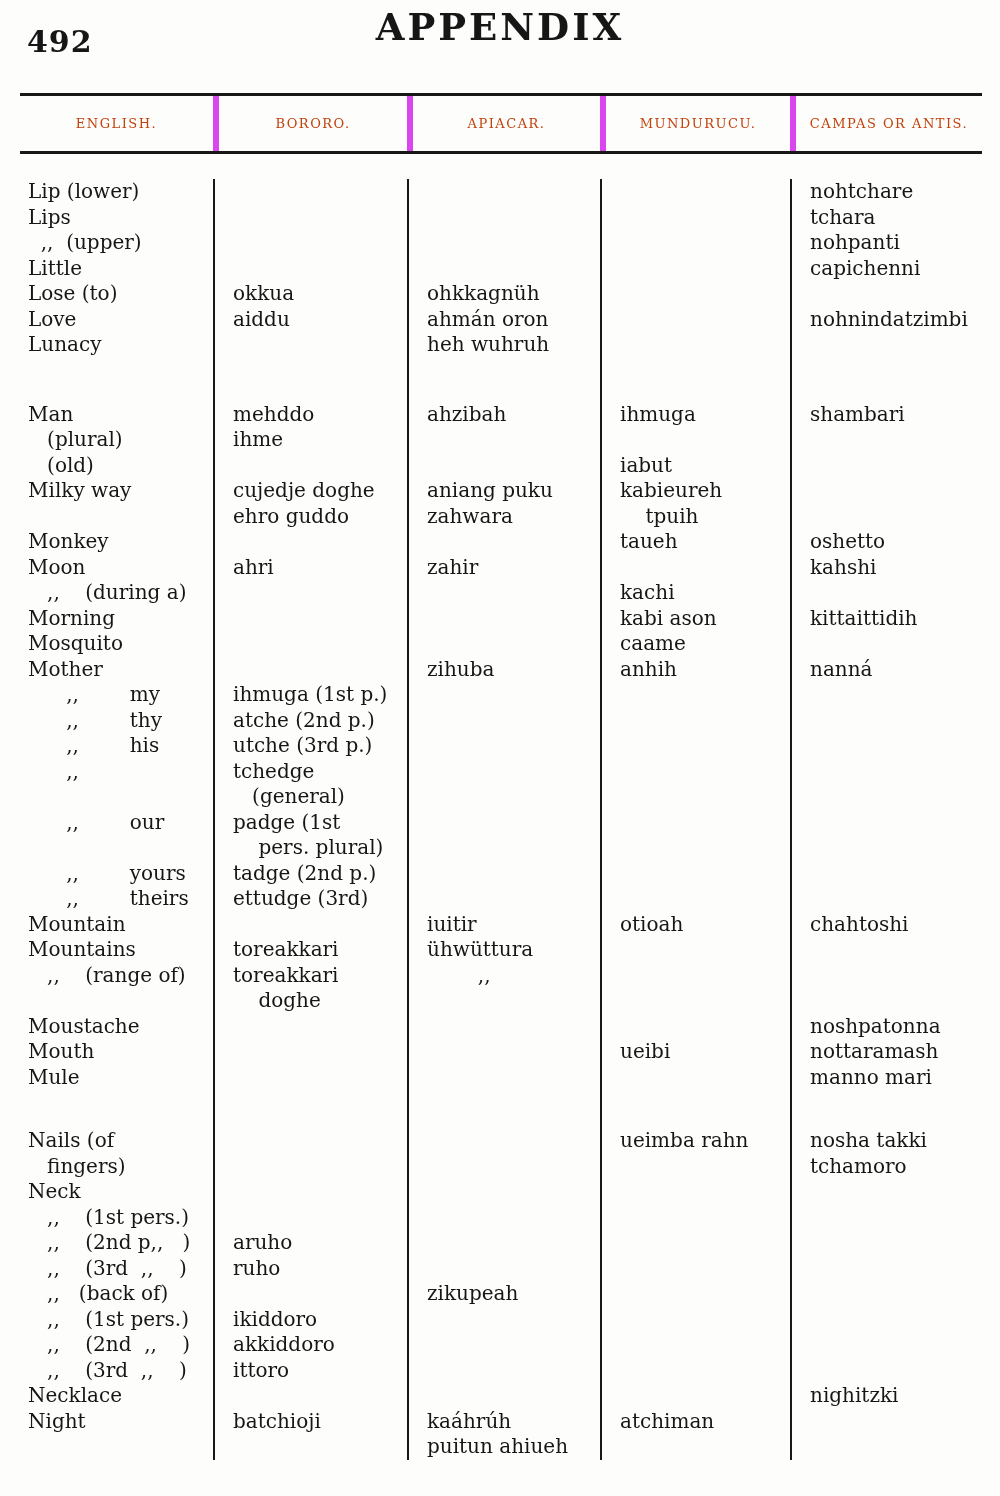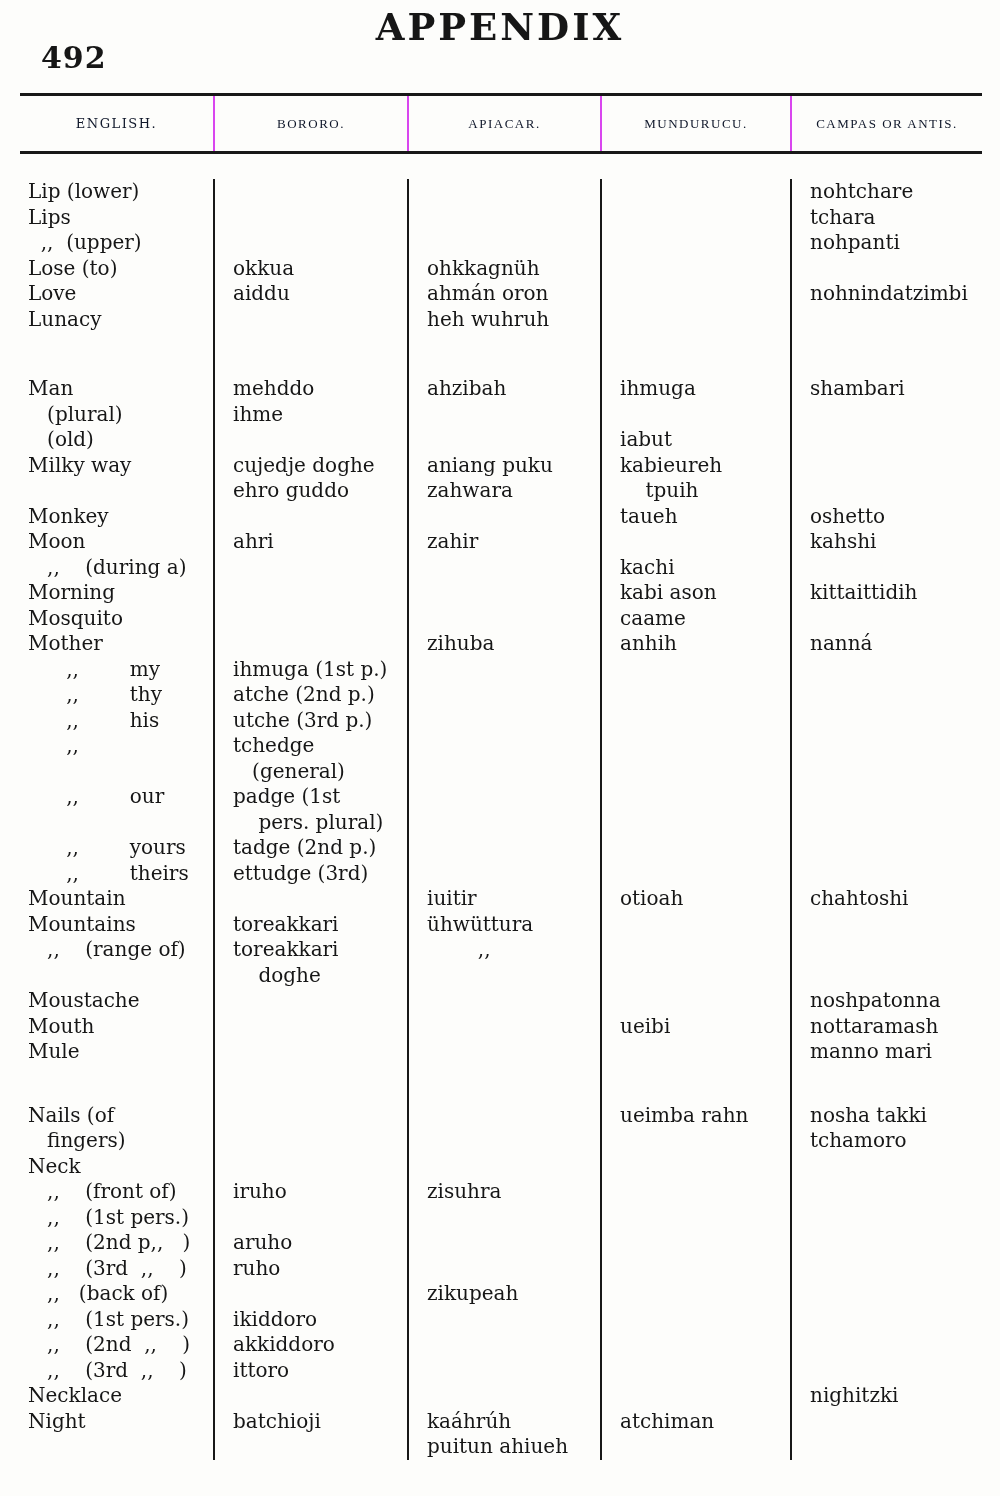--- a/index.html
+++ b/index.html
@@ -10,26 +10,25 @@
   .page {
     position: relative;
     width: 1000px;
     height: 1496px;
     background: #fdfdfb;
     color: #161616;
     overflow: hidden;
   }
   .page-number {
     position: absolute;
-    left: 41px;
+    left: 27px;
     top: 24px;
     font-size: 30px;
     font-weight: bold;
     letter-spacing: 1px;
-    margin-top: 16px;
   }
   .page-title {
     position: absolute;
     left: 0;
     right: 0;
     top: 5px;
     margin: 0;
     text-align: center;
     font-size: 37px;
     font-weight: bold;
@@ -49,23 +48,23 @@
     height: 55px;
     border-bottom: 3px solid #181818;
   }
   .th {
     display: flex;
     align-items: center;
     justify-content: center;
     font-size: 13px;
     letter-spacing: 1.5px;
     white-space: pre;
-    color: #0f172a;
-  }
-  .thead .th + .th { border-left: 2px solid #d946ef; font-family: Liberation Serif, serif; }
+    color: #c2410c;
+  }
+  .thead .th + .th { border-left: 6px solid #d946ef; }
   .tbody { padding-top: 25px; }
   .row {
     display: grid;
     grid-template-columns: 193px 194px 193px 190px 192px;
   }
   .cell {
     white-space: pre;
     overflow: visible;
     font-size: 20px;
     line-height: 25.5px;
@@ -107,20 +106,27 @@
           <div class="cell c4">tchara</div>
         </div>
         <div class="row">
           <div class="cell c0">  ,,  (upper)</div>
           <div class="cell c1"></div>
           <div class="cell c2"></div>
           <div class="cell c3"></div>
           <div class="cell c4">nohpanti</div>
         </div>
         <div class="row">
+          <div class="cell c0">Little</div>
+          <div class="cell c1"></div>
+          <div class="cell c2"></div>
+          <div class="cell c3"></div>
+          <div class="cell c4">capichenni</div>
+        </div>
+        <div class="row">
           <div class="cell c0">Lose (to)</div>
           <div class="cell c1">okkua</div>
           <div class="cell c2">ohkkagnüh</div>
           <div class="cell c3"></div>
           <div class="cell c4"></div>
         </div>
         <div class="row">
           <div class="cell c0">Love</div>
           <div class="cell c1">aiddu</div>
           <div class="cell c2">ahmán oron</div>
@@ -352,27 +358,20 @@
           <div class="cell c4">tchamoro</div>
         </div>
         <div class="row">
           <div class="cell c0">Neck</div>
           <div class="cell c1"></div>
           <div class="cell c2"></div>
           <div class="cell c3"></div>
           <div class="cell c4"></div>
         </div>
         <div class="row">
-          <div class="cell c0">   ,,    (front of)</div>
-          <div class="cell c1">iruho</div>
-          <div class="cell c2">zisuhra</div>
-          <div class="cell c3"></div>
-          <div class="cell c4"></div>
-        </div>
-        <div class="row">
           <div class="cell c0">   ,,    (1st pers.)</div>
           <div class="cell c1"></div>
           <div class="cell c2"></div>
           <div class="cell c3"></div>
           <div class="cell c4"></div>
         </div>
         <div class="row">
           <div class="cell c0">   ,,    (2nd p,,   )</div>
           <div class="cell c1">aruho</div>
           <div class="cell c2"></div>

